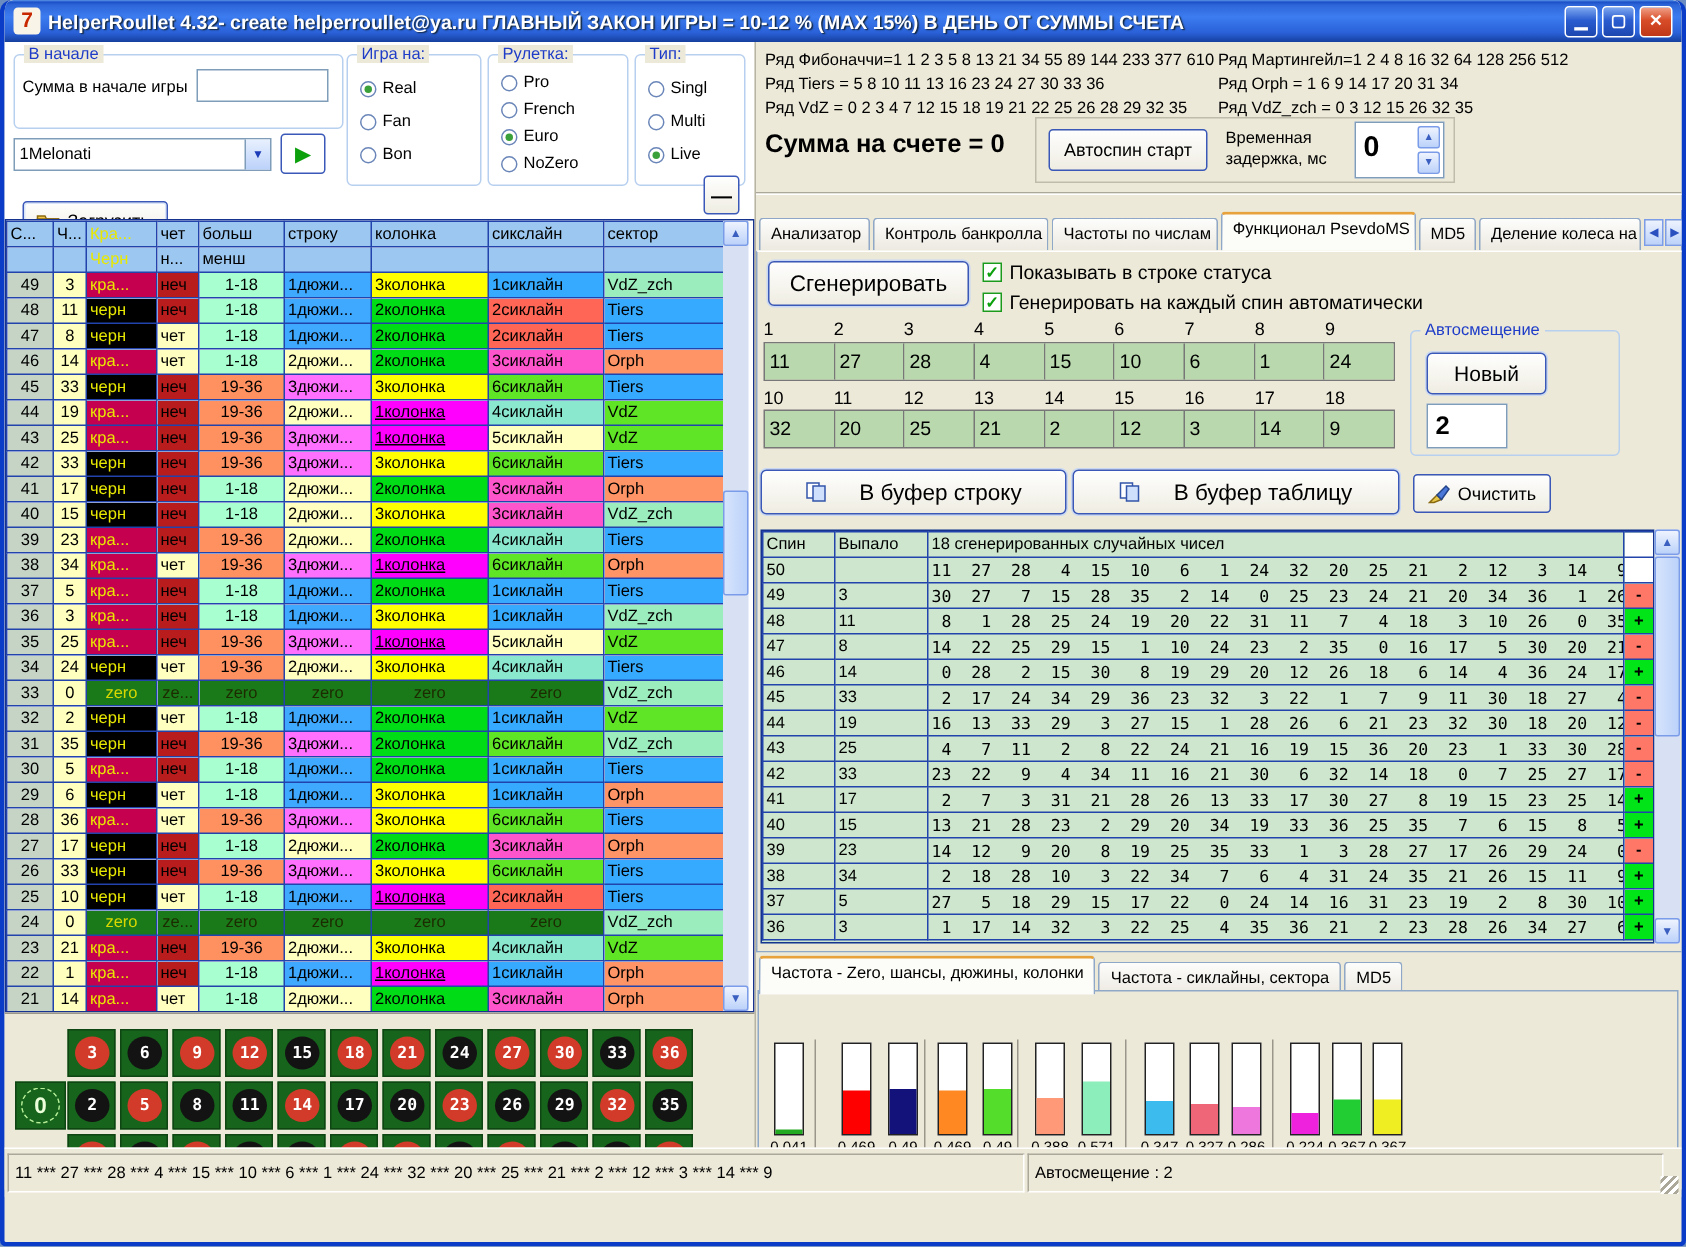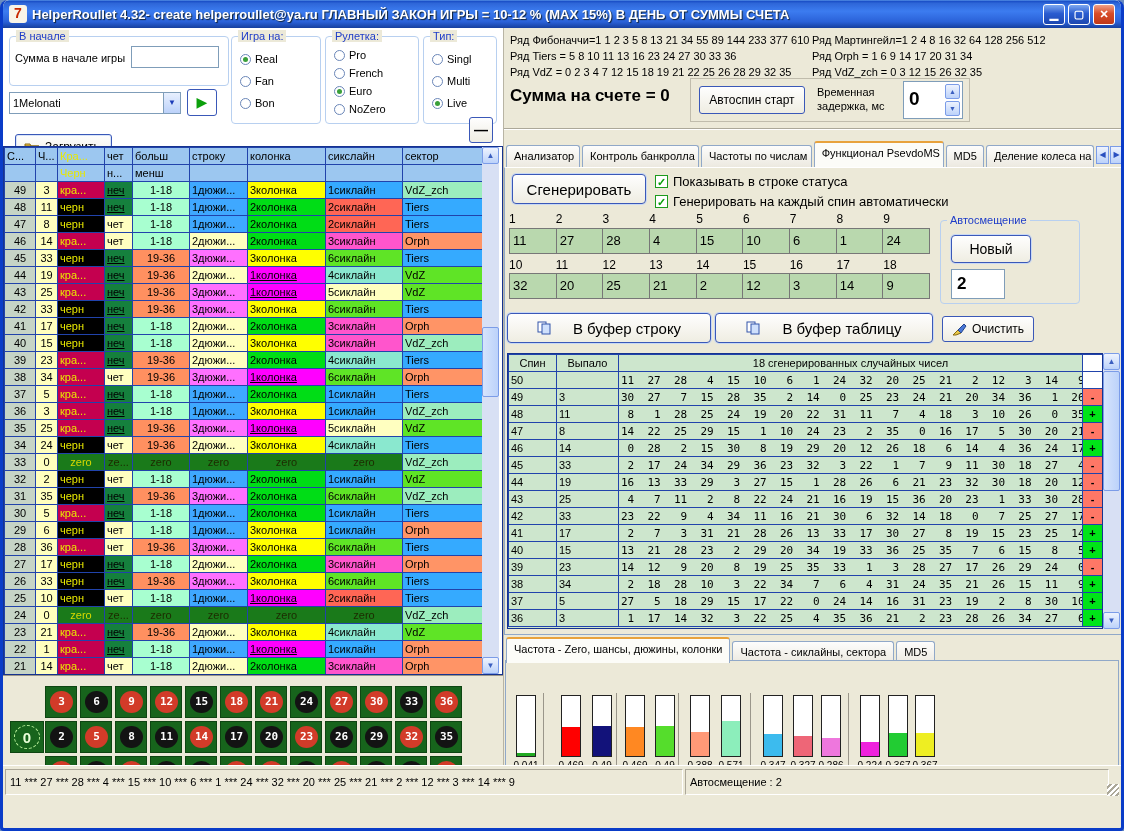--- a/index.html
+++ b/index.html
@@ -46,21 +46,21 @@
   #ltable { border-collapse:collapse; table-layout:fixed; width:478px; }
   #ltable td { border:1px solid #2143ab; height:17px; font-size:11px; padding:0 2px; white-space:nowrap; overflow:hidden; }
   #ltable tr.hdr td { background:#9cc7f0; }
   #ltable td.ylw { color:#e8e800; }
   td.c-spin { background:#c6d4c6; text-align:center; }
   td.c-num  { background:#ffffbe; text-align:center; }
   td.c-red   { background:#c4004f; color:#e8e800; }
   td.c-black { background:#000;    color:#e8e800; }
   td.c-zero  { background:#1a7a1a; color:#d8d800; text-align:center; }
   td.c-zero2 { background:#1a7a1a; color:#1d2b00; text-align:center; }
-  td.p-odd  { background:#15803d;text-decoration:underline; }
+  td.p-odd  { background:#b91c1c; }
   td.p-even { background:#ffffc0; }
   td.r-low  { background:#a8ffd0; text-align:center; }
   td.r-high { background:#ff9060; text-align:center; }
   td.d1 { background:#3fa8ff; } td.d2 { background:#ffffc0; } td.d3 { background:#ff70ff; }
   td.k1 { background:#ff00ff;text-decoration:underline; } td.k2 { background:#00dd16; } td.k3 { background:#ffff00; }
   td.s1 { background:#35aaff; } td.s2 { background:#ff6655; } td.s3 { background:#ff55cc; }
   td.s4 { background:#8ae8cf; } td.s5 { background:#ffffc0; } td.s6 { background:#5fe426; }
   td.sec-tiers { background:#35aaff; } td.sec-orph { background:#ff9466; }
   td.sec-vdz { background:#5fe426; } td.sec-zch { background:#9cedbe; }
   
@@ -116,21 +116,21 @@
     background:linear-gradient(180deg,#fefefe,#efede2); border:1px solid #3a58b8; border-radius:4px; box-shadow:0 0 0 1px #c8d8f4; }
   #autoshift-val { position:absolute; left:10px; top:48px; width:54px; height:30px; background:#fff; border:1px solid #7f9db9;
     font-size:17px; font-weight:bold; padding:4px 0 0 5px; }
   .big-btn { position:absolute; height:30px; font-size:15px; display:flex; align-items:center; justify-content:center; gap:22px;
     background:linear-gradient(180deg,#fefefe,#efede2); border:1px solid #3a58b8; border-radius:4px; box-shadow:0 0 0 1px #c8d8f4; }
   #clear-btn { position:absolute; left:437px; top:148px; width:92px; height:26px; font-size:12px; display:flex; align-items:center; justify-content:center; gap:5px;
     background:linear-gradient(180deg,#fefefe,#efede2); border:1px solid #3a58b8; border-radius:3px; }
   #gtable-wrap { position:absolute; left:2px; top:185px; width:596px; height:276px; overflow:hidden; border:1px solid #16338f; background:#cde6cd; }
   #gtable { border-collapse:collapse; table-layout:fixed; width:594px; }
   #gtable td { border:1px solid #2143ab; height:17px; font-size:11px; background:#cde6cd; white-space:nowrap; overflow:hidden; padding:0 2px; }
-  #gtable tr.hdr td { text-align:center; }
+  #gtable tr.hdr td { }
   #gtable td.nums { font-family:"DejaVu Sans Mono",monospace; text-align:center; white-space:pre; font-size:11px; }
   #gtable td.res { text-align:center; font-weight:bold; padding:0; }
   td.res-plus { background:#00e418 !important; } td.res-minus { background:#ff7766 !important; }
   td.res-none { background:#fff !important; }
   
   #freq-panel { position:absolute; left:0; top:607px; width:618px; height:158px; background:#ece9d8; }
   #freq-tabs { left:2px; top:2px; }
   #freq-box { position:absolute; left:1px; top:25px; width:614px; height:130px; border:1px solid #90a8c8; background:#ece9d8; }
   .bar { position:absolute; width:20px; height:62px; border:1px solid #222; background:#fff; }
   .bar .fill { position:absolute; left:0; bottom:0; width:100%; }

